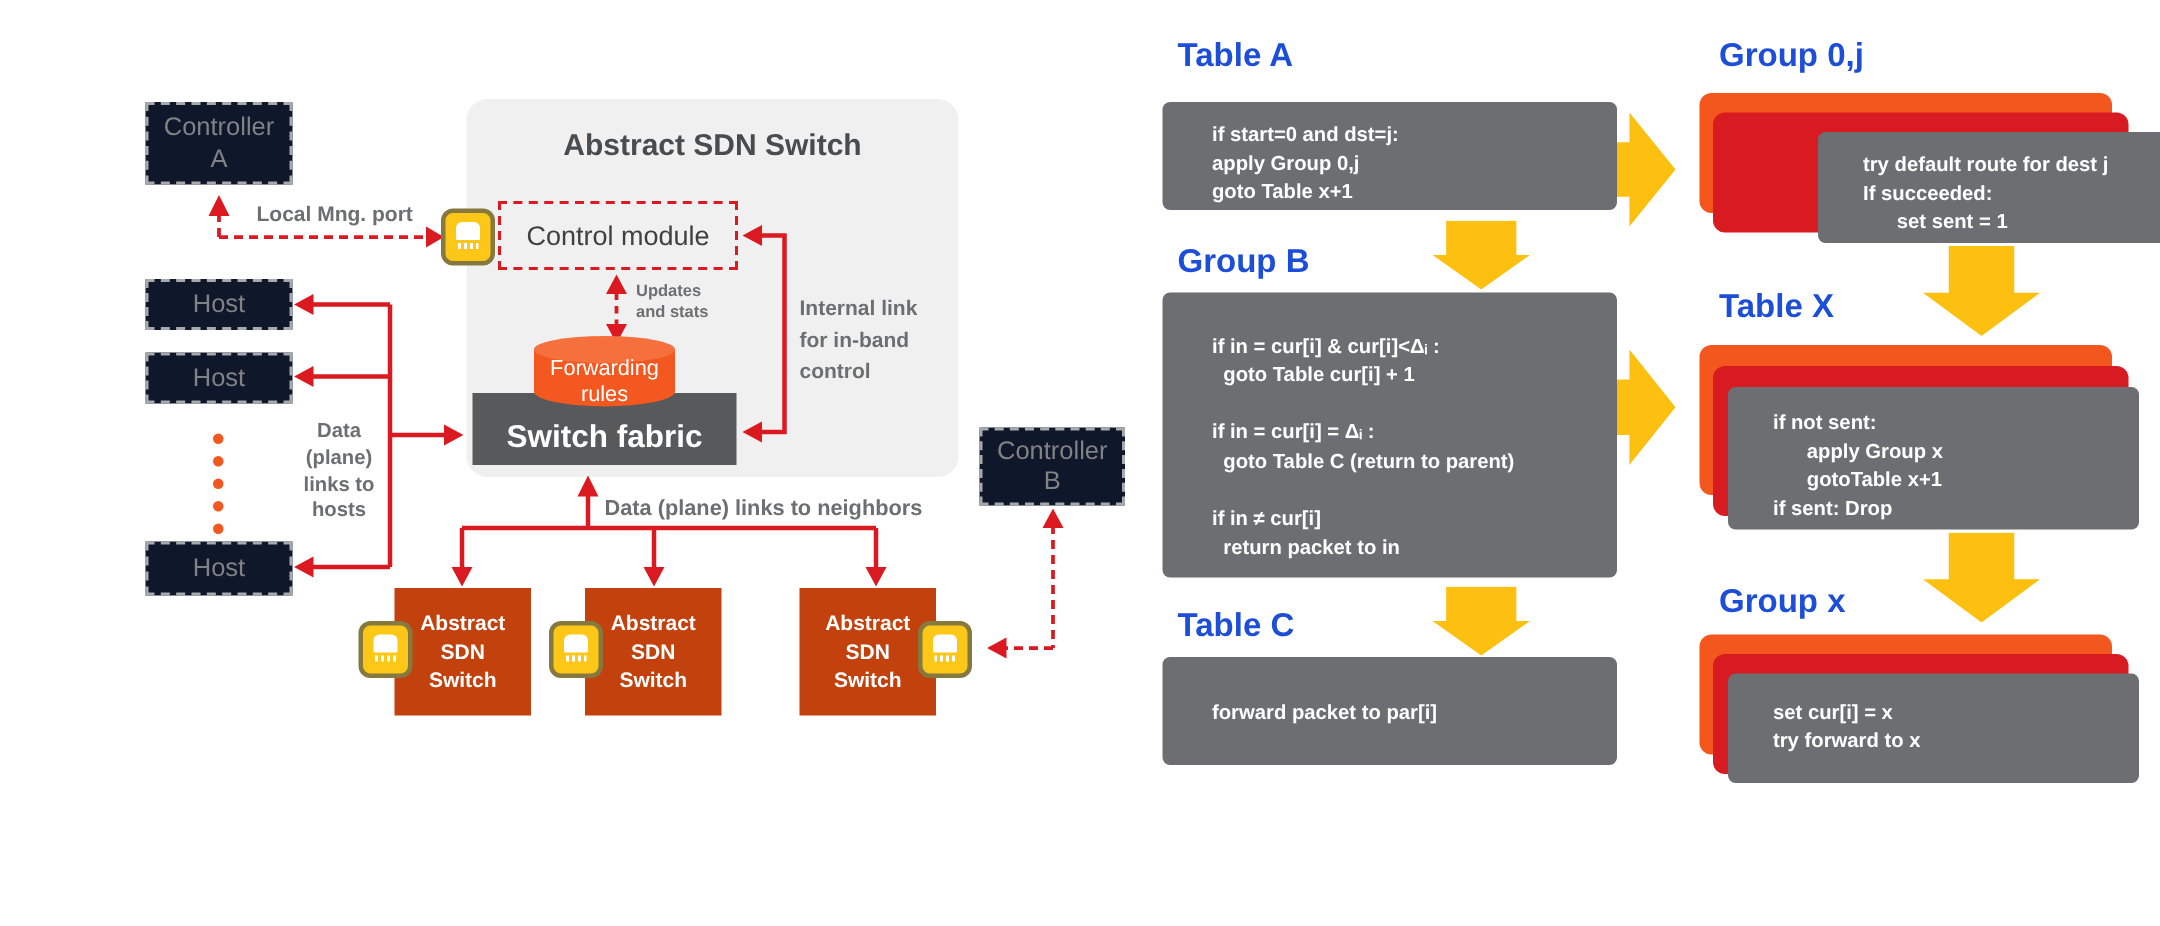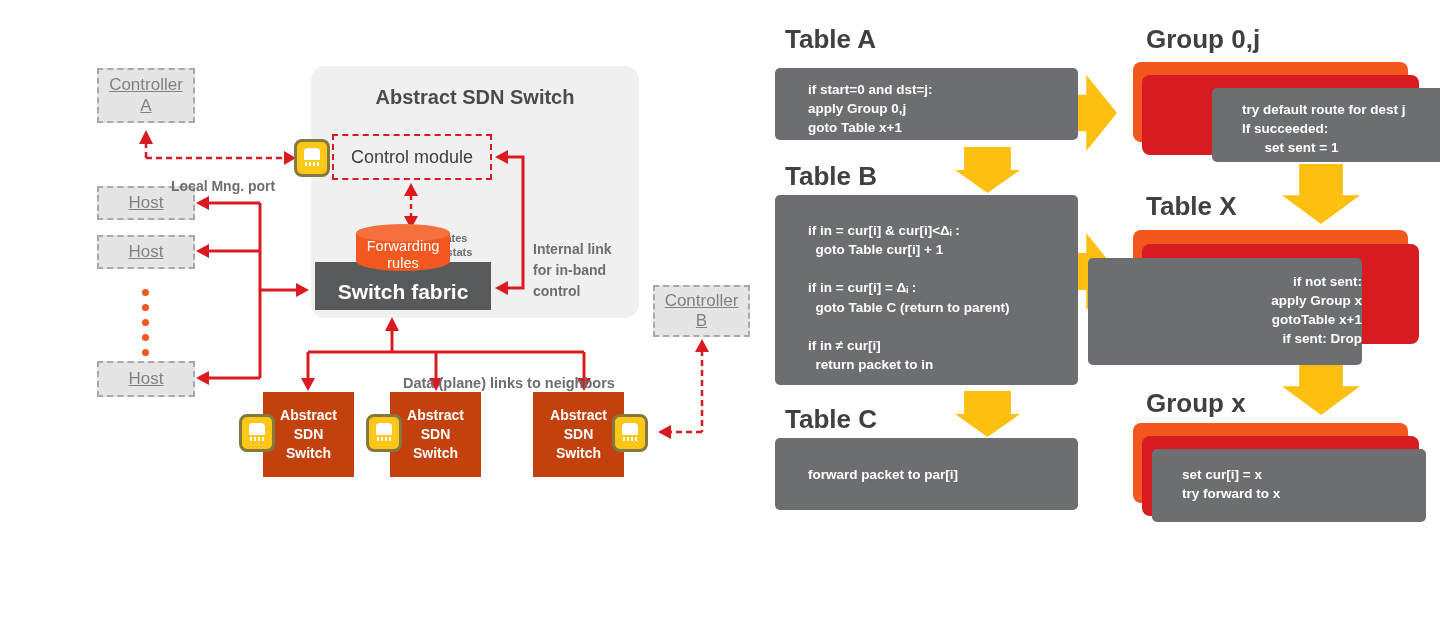--- a/index.html
+++ b/index.html
@@ -3,32 +3,32 @@
 <meta charset="utf-8">
 <style>
   html,body{margin:0;padding:0;background:#fff;}
   .canvas{position:relative;width:1440px;height:617px;background:#ffffff;overflow:hidden;
           font-family:"Liberation Sans",sans-serif;}
   .abs{position:absolute;}
   .pre{white-space:pre-wrap;}
   
   .panel{left:311px;top:66px;width:328px;height:252px;background:#f0f0f1;border-radius:14px;z-index:0;}
   .wires{left:0;top:0;z-index:1;pointer-events:none;}
-  .dashed-box{background:#e5e5e5;border:2px dashed #a7a9ac;color:#808285;font-size:17px;line-height:1.18;
-              display:flex;align-items:center;justify-content:center;text-align:center;z-index:2;text-decoration:underline;}
+  .dashed-box{background:#0f172a;border:2px dashed #a7a9ac;color:#808285;font-size:17px;line-height:1.18;
+              display:flex;align-items:center;justify-content:center;text-align:center;z-index:2;}
   .ctrl-a{left:97px;top:68px;width:94px;height:51px;}
   .host1{left:97px;top:186px;width:94px;height:30px;}
   .host2{left:97px;top:235px;width:94px;height:30px;}
   .host3{left:97px;top:361px;width:94px;height:32px;}
   .ctrl-b{left:653px;top:285px;width:93px;height:48px;}
   .panel-title{left:311px;top:86px;width:328px;text-align:center;font-size:20px;font-weight:700;
                color:#4a4b4d;z-index:2;}
   .ctrl-module{left:332px;top:134px;width:156px;height:42px;background:transparent;border:2px dashed #da1a20;
                color:#404040;font-size:18px;display:flex;align-items:center;justify-content:center;z-index:3;}
-  .label{color:#6d6e71;font-weight:600;z-index:2;margin-top:44px;}
+  .label{color:#6d6e71;font-weight:600;z-index:2;}
   .lbl-mng{left:171px;top:134px;font-size:14px;font-weight:600;}
   .lbl-updates{left:424px;top:187px;font-size:11px;line-height:1.3;}
   .lbl-internal{left:533px;top:195px;width:95px;font-size:14px;line-height:1.5;}
   .lbl-data-hosts{left:186px;top:278px;width:80px;font-size:13.5px;line-height:1.32;text-align:center;}
   .lbl-neighbors{left:403px;top:331px;font-size:14.5px;}
   .dots{left:142px;top:289px;z-index:2;}
   .dots i{display:block;width:7px;height:7px;border-radius:50%;background:#f2581f;margin-bottom:8px;}
   .cyl-top{left:356px;top:224px;width:94px;height:18px;border-radius:50%;background:#f5703d;z-index:3;}
   .cyl-body{left:356px;top:233px;width:94px;height:38px;background:#f2581f;
             border-radius:0 0 47px 47px/0 0 10px 10px;z-index:3;}
@@ -40,34 +40,34 @@
           display:flex;align-items:center;justify-content:center;text-align:center;z-index:2;}
   .sw1{left:263px;top:392px;} .sw2{left:390px;top:392px;} .sw3{left:533px;top:392px;}
   .port-icon{width:30px;height:32px;background:#fdc718;border:3px solid #85793f;border-radius:8px;z-index:4;}
   .port-icon::before{content:"";position:absolute;left:7px;top:6px;width:16px;height:12px;background:#fff;
                      border-radius:4px 4px 1px 1px;}
   .port-icon::after{content:"";position:absolute;left:8px;top:20px;width:14px;height:4px;
                     background:repeating-linear-gradient(90deg,#fff 0 2px,rgba(0,0,0,0) 2px 4px);}
   .icon-cm{left:294px;top:139px;} .icon-s1{left:239px;top:414px;} .icon-s2{left:366px;top:414px;}
   .icon-s3{left:612px;top:414px;}
   
-  .fc-title{font-size:26px;font-weight:700;color:#404040;z-index:2;}
+  .fc-title{font-size:22px;font-weight:700;color:#1d4ed8;z-index:2;}
   .tA-h{left:785px;top:24px;} .tB-h{left:785px;top:161px;} .tC-h{left:785px;top:404px;}
   .g0-h{left:1146px;top:24px;} .tX-h{left:1146px;top:191px;} .gX-h{left:1146px;top:388px;}
   .gray-box{background:#6d6e71;border-radius:5px;color:#fff;font-size:13.5px;font-weight:700;
             line-height:1.42;z-index:3;}
   .bA{left:775px;top:68px;width:270px;height:60px;padding:12px 0 0 33px;}
   .bB{left:775px;top:195px;width:270px;height:164px;padding:26px 0 0 33px;}
   .bC{left:775px;top:438px;width:270px;height:45px;padding:27px 0 0 33px;}
   .stack-orange{background:#f4571d;border-radius:8px;z-index:1;}
   .stack-red{background:#d81a21;border-radius:8px;z-index:2;}
   .g0-o{left:1133px;top:62px;width:275px;height:80px;} .g0-r{left:1142px;top:75px;width:277px;height:80px;}
   .g0-f{left:1212px;top:88px;width:244px;height:62px;padding:12px 0 0 30px;}
   .tX-o{left:1133px;top:230px;width:275px;height:100px;} .tX-r{left:1142px;top:244px;width:277px;height:100px;}
-  .tX-f{left:1088px;top:258px;width:244px;height:81px;padding:14px 0 12px 30px;text-align:right;}
+  .tX-f{left:1152px;top:258px;width:244px;height:81px;padding:14px 0 0 30px;}
   .gX-o{left:1133px;top:423px;width:275px;height:80px;} .gX-r{left:1142px;top:436px;width:277px;height:80px;}
   .gX-f{left:1152px;top:449px;width:244px;height:57px;padding:16px 0 0 30px;}
   .yarrow{background:#fdc010;z-index:2;}
   .ar-right{clip-path:polygon(0 26%,52% 26%,52% 0,100% 50%,52% 100%,52% 74%,0 74%);}
   .ad1{clip-path:polygon(14% 0,86% 0,86% 50%,100% 50%,50% 100%,0 50%,14% 50%);}
   .ad2{clip-path:polygon(22% 0,78% 0,78% 52%,100% 52%,50% 100%,0 52%,22% 52%);}
   .arR1{left:1053px;top:75px;width:64px;height:76px;}
   .arR2{left:1053px;top:233px;width:64px;height:77px;}
   .arD1{left:955px;top:147px;width:65px;height:46px;}
   .arD2{left:955px;top:391px;width:65px;height:46px;}
@@ -152,39 +152,43 @@
   <div class="abs cyl-text pre">Forwarding
 rules</div>
 
   <div class="abs dots">
       <i></i>
       <i></i>
       <i></i>
       <i></i>
       <i></i>
     </div>
+  <div class="abs label lbl-data-hosts pre">Data
+(plane)
+links to
+hosts</div>
   <div class="abs label lbl-neighbors">Data (plane) links to neighbors</div>
 
   <div class="abs sw-box sw1 pre">Abstract
 SDN
 Switch</div>
   <div class="abs sw-box sw2 pre">Abstract
 SDN
 Switch</div>
   <div class="abs sw-box sw3 pre">Abstract
 SDN
 Switch</div>
 
   <div class="abs port-icon icon-cm"></div>
   <div class="abs port-icon icon-s1"></div>
   <div class="abs port-icon icon-s2"></div>
   <div class="abs port-icon icon-s3"></div>
 
   <div class="abs fc-title tA-h">Table A</div>
-  <div class="abs fc-title tB-h">Table B</div>
+  <div class="abs fc-title tB-h">Group B</div>
   <div class="abs fc-title tC-h">Table C</div>
   <div class="abs fc-title g0-h">Group 0,j</div>
   <div class="abs fc-title tX-h">Table X</div>
   <div class="abs fc-title gX-h">Group x</div>
 
   <div class="abs gray-box bA pre">if start=0 and dst=j:
 apply Group 0,j
 goto Table x+1</div>
   <div class="abs gray-box bB pre">if in = cur[i] &amp; cur[i]&lt;Δᵢ :
   goto Table cur[i] + 1

